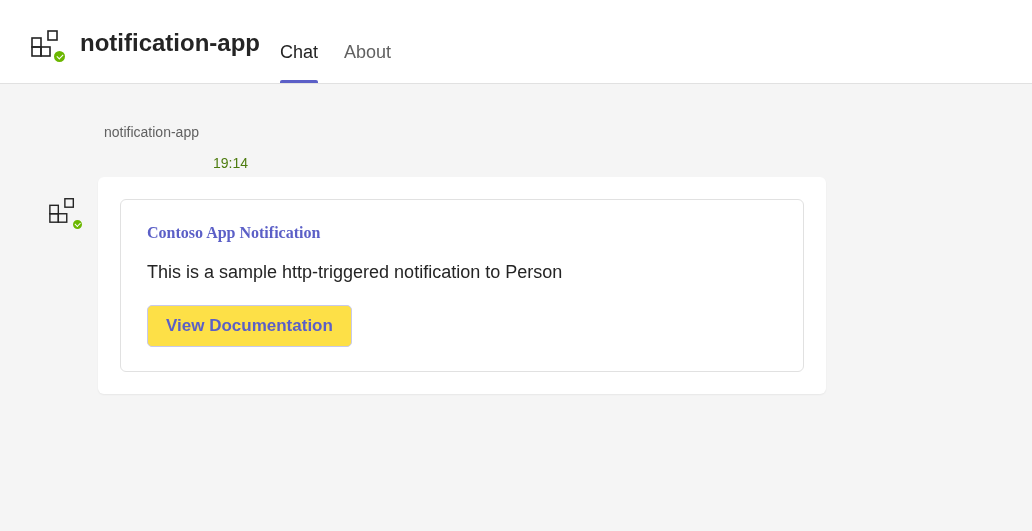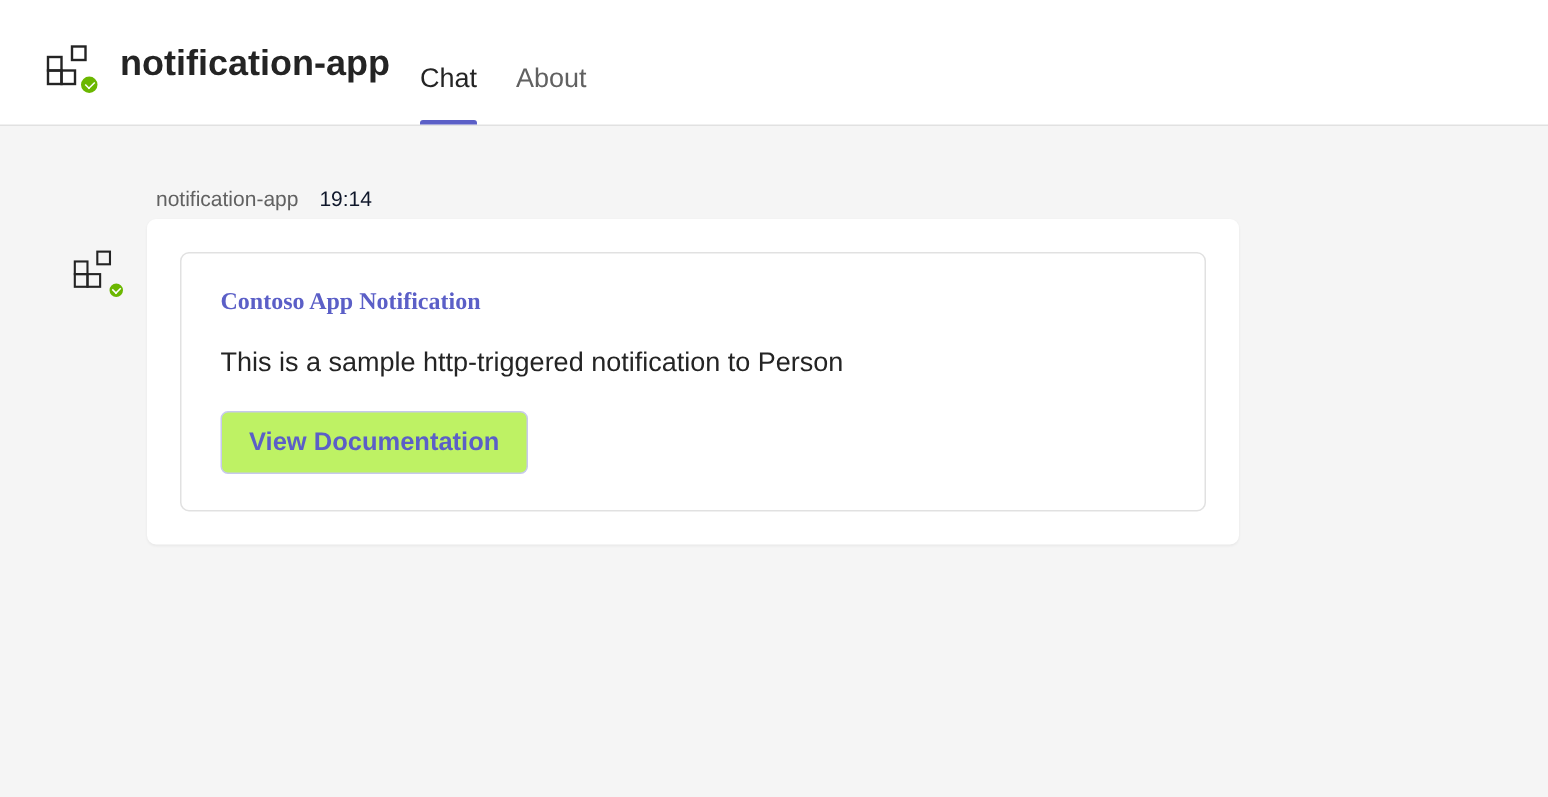--- a/index.html
+++ b/index.html
@@ -95,21 +95,22 @@
       gap: 14px;
       margin-left: 56px;
       margin-bottom: 6px;
     }
     .message-sender {
       font-size: 14px;
       color: #616161;
     }
     .message-time {
       font-size: 14px;
-      color: #0f172a;
+      color: #4d7c0f;
+      margin-top: 31px;
     }
     .message-row {
       display: flex;
       gap: 18px;
       align-items: flex-start;
     }
     .message-avatar {
       position: relative;
       width: 32px;
       height: 32px;
@@ -168,21 +169,21 @@
       font-family: Liberation Serif, serif;
     }
     .card-body-text {
       font-size: 18px;
       color: #242424;
       margin-bottom: 22px;
     }
     .card-action-btn {
       display: inline-block;
       border: 1px solid #c7c9ec;
-      background: #bef264;
+      background: #fde047;
       color: #5b5fc7;
       font-size: 17px;
       font-weight: 600;
       padding: 10px 18px;
       border-radius: 5px;
       cursor: pointer;
     }
   </style>
 </head>
 <body>

